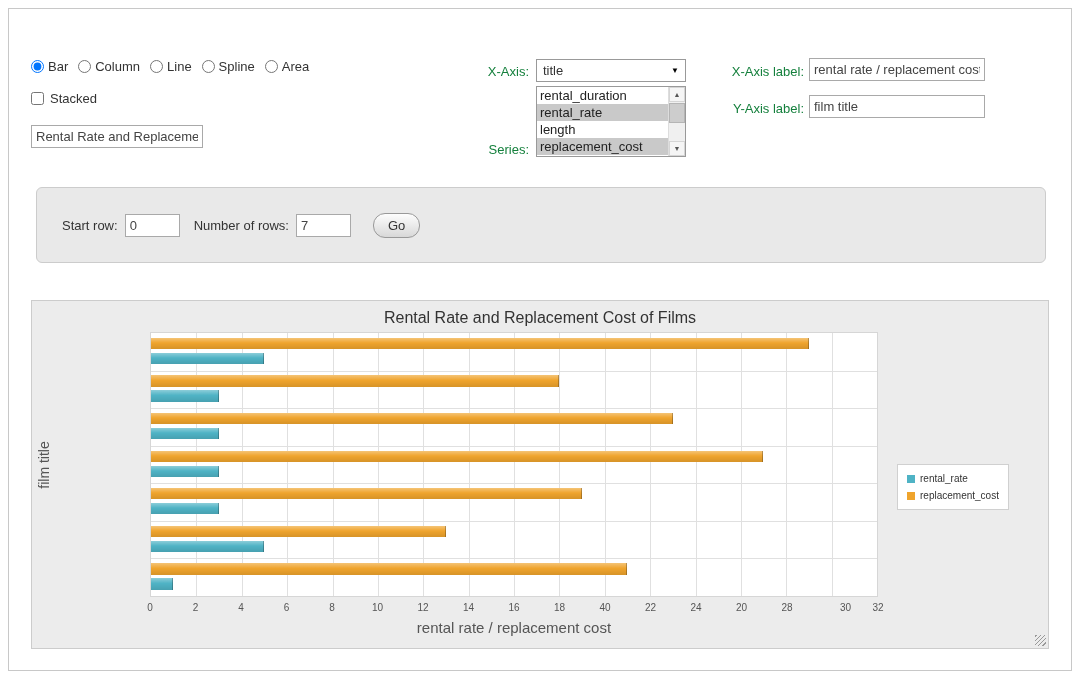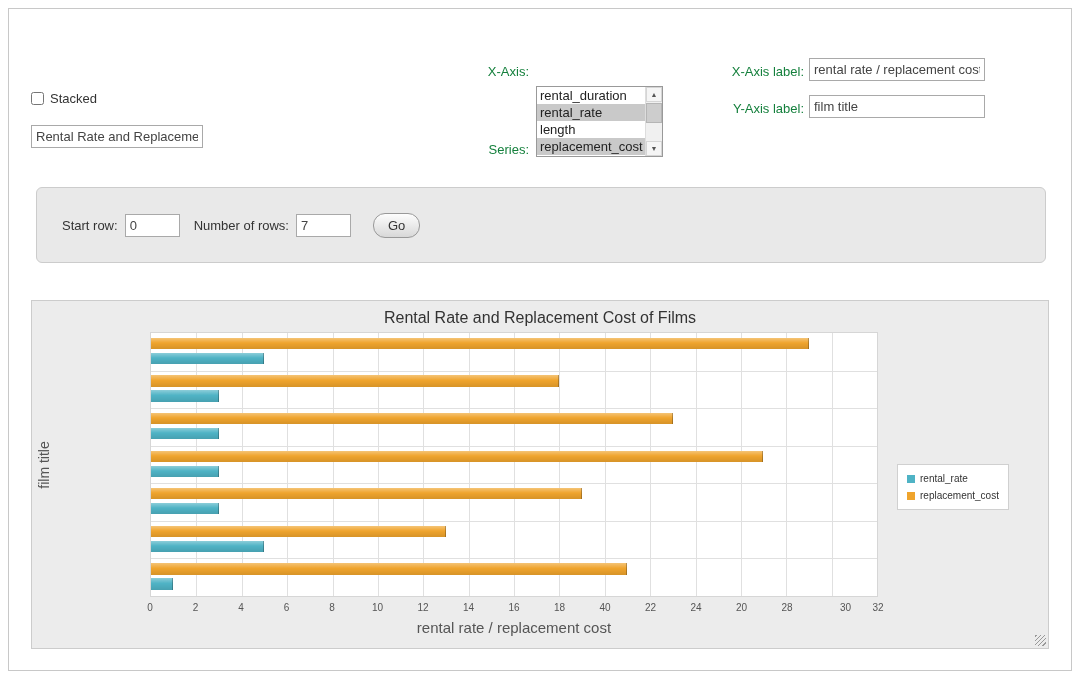--- a/index.html
+++ b/index.html
@@ -25,21 +25,21 @@
   .lbl-xaxis-label { left:688px; top:55px; width:107px; text-align:right; }
   .lbl-yaxis-label { left:688px; top:92px; width:107px; text-align:right; }
   .input-xaxis-label { position:absolute; left:800px; top:49px; width:176px; }
   .input-yaxis-label { position:absolute; left:800px; top:86px; width:176px; }
 
   .fake-select { position:absolute; left:527px; top:50px; width:150px; height:23px; border:1px solid #999;
                  background:#fff; display:flex; align-items:center; justify-content:space-between;
                  padding:0 6px; font-size:13px; cursor:default; }
   .fake-select .arrow { font-size:8px; color:#000; }
 
-  .listbox { position:absolute; left:527px; top:77px; width:127px; height:71px; border:1px solid #999; background:#fff; display:flex; }
+  .listbox { position:absolute; left:527px; top:77px; width:150px; height:71px; border:1px solid #999; background:#fff; display:flex; }
   .listbox .options { flex:1; overflow:hidden; }
   .listbox .option { height:17px; line-height:17px; font-size:13px; padding-left:3px; white-space:nowrap; color:#222; }
   .listbox .option.selected { background:#c9c9c9; }
   .scrollbar { width:17px; background:#f0f0f0; border-left:1px solid #ddd; position:relative; }
   .scroll-btn { position:absolute; left:0; right:0; height:15px; display:flex; align-items:center; justify-content:center;
                 font-size:7px; color:#555; background:#f5f5f5; border:1px solid #d5d5d5; }
   .scroll-btn.up { top:0; }
   .scroll-btn.down { bottom:0; }
   .scroll-thumb { position:absolute; top:16px; left:0; right:0; height:20px; background:#cdcdcd; border:1px solid #b5b5b5; }
 
@@ -69,29 +69,55 @@
   .legend-swatch { width:8px; height:8px; margin-right:5px; flex:0 0 auto; }
   .legend-label { font-size:10px; color:#333; white-space:nowrap; }
   .resize-handle { position:absolute; right:2px; bottom:2px; width:11px; height:11px; cursor:se-resize;
                    background:repeating-linear-gradient(-45deg, transparent 0 2px, #999 2px 3px); }
 </style>
 </head>
 <body>
 
 <div class="outer">
 
+  <div class="radio-row">
+      <label class="radio-item">
+        <input type="radio" name="charttype" checked="" style="">
+        <span>Bar</span>
+      </label>
+      <label class="radio-item">
+        <input type="radio" name="charttype" style="">
+        <span>Column</span>
+      </label>
+      <label class="radio-item">
+        <input type="radio" name="charttype" style="">
+        <span>Line</span>
+      </label>
+      <label class="radio-item">
+        <input type="radio" name="charttype" style="">
+        <span>Spline</span>
+      </label>
+      <label class="radio-item">
+        <input type="radio" name="charttype" style="">
+        <span>Area</span>
+      </label>
+    </div>
 
   <label class="check-row">
     <input type="checkbox" style="">
     <span>Stacked</span>
   </label>
 
   <input class="text-input title-input" value="Rental Rate and Replacement Cost of Films" style="">
 
   <div class="form-label lbl-xaxis">X-Axis:</div>
+  <div class="fake-select">
+    <span>title</span>
+    <span class="arrow">▼</span>
+  </div>
 
   <div class="form-label lbl-series">Series:</div>
   <div class="listbox">
     <div class="options">
         <div class="option">rental_duration</div>
         <div class="option selected">rental_rate</div>
         <div class="option">length</div>
         <div class="option selected">replacement_cost</div>
       </div>
     <div class="scrollbar">

